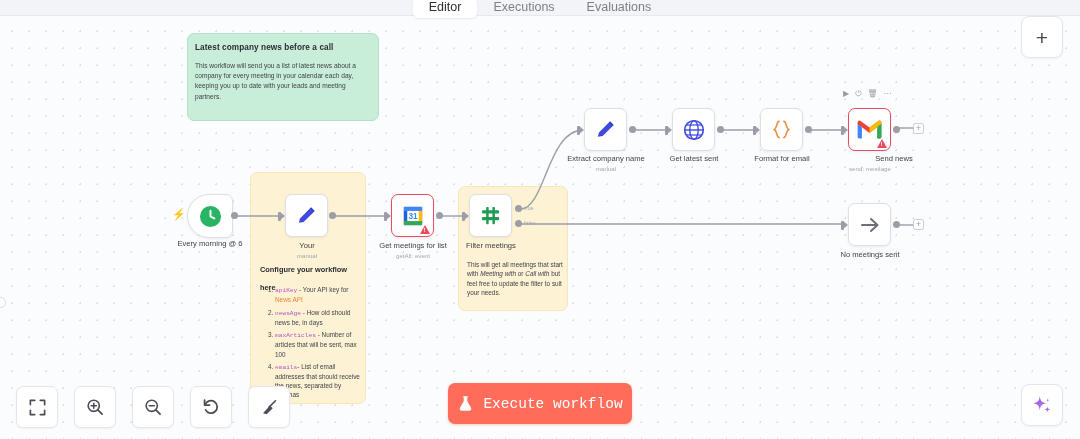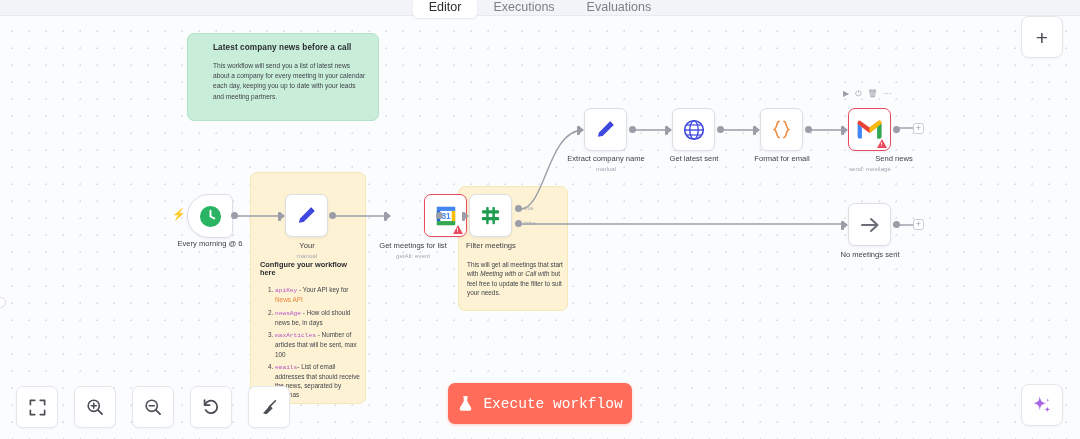--- a/index.html
+++ b/index.html
@@ -48,39 +48,39 @@
   
   .sticky {
     position: absolute;
     border-radius: 7px;
     z-index: 2;
   }
   #sticky-green {
     left: 187px; top: 33px; width: 192px; height: 88px;
     background: #c8edd9;
     border: 1px solid #b2e2c8;
-    padding: 9px 11px 0 25px;
+    padding: 9px 11px 0 7px;
   }
   #sticky-green .s-title {
     font-size: 8.2px; font-weight: bold; color: #2a2c33;
     letter-spacing: .1px; margin-bottom: 9px;
   }
   #sticky-green .s-body {
     font-size: 6.6px; line-height: 10.2px; color: #41434b;
   }
 
   #sticky-yellow {
     left: 250px; top: 172px; width: 116px; height: 232px;
     background: #fdf2d3;
     border: 1px solid #f6e6b8;
     padding: 0;
   }
   #sticky-yellow .y-title {
     position: absolute; left: 9px; top: 88px; width: 100px;
-    font-size: 7.4px; font-weight: bold; line-height: 8px; color: #2a2c33;
+    font-size: 7.4px; font-weight: bold; line-height: 18px; color: #2a2c33;
   }
   #sticky-yellow ol {
     position: absolute; left: 16px; top: 112px; width: 96px;
     font-size: 6.4px; line-height: 9.1px; color: #41434b;
     padding-left: 8px;
   }
   #sticky-yellow ol li { margin-bottom: 3.5px; }
   code.kw {
     font-family: "Liberation Mono", monospace;
     color: #b553c8; font-size: 6.2px;
@@ -319,21 +319,21 @@
     <path d="M4 19.5 L5.2 15 L16.3 3.9 L20.1 7.7 L9 18.8 Z" fill="#3f49e0"></path>
     <path d="M16.3 3.9 L20.1 7.7" stroke="#2f38c9" stroke-width="1.4"></path>
   </svg>
 </div>
 <div class="endpoint" style="left:329px; top:212px;"></div>
 <div class="nlabel" style="left:268px; top:241px; width:78px;">Your</div>
 <div class="nsub" style="left:268px; top:251px; width:78px;">manual</div>
 
 <div class="in-bar" style="left:384px; top:212px;"></div>
 <div class="in-arrow" style="left:386px; top:212px;"></div>
-<div class="node sq err" style="left:391px; top:194px;margin-left:33px;">
+<div class="node sq err" style="left:391px; top:194px;">
   <svg width="22" height="22" viewBox="0 0 24 24">
     <rect x="2" y="2" width="20" height="20" rx="2" fill="#ffffff" stroke="#dadce0" stroke-width="1"></rect>
     <rect x="2" y="2" width="20" height="4.5" fill="#4285f4"></rect>
     <rect x="2" y="17.5" width="20" height="4.5" fill="#34a853"></rect>
     <rect x="2" y="6.5" width="4" height="11" fill="#1967d2"></rect>
     <rect x="18" y="6.5" width="4" height="11" fill="#fbbc04"></rect>
     <rect x="6" y="6.5" width="12" height="11" fill="#ffffff"></rect>
     <text x="12" y="15.4" font-size="9" font-family="Liberation Sans, sans-serif" fill="#4285f4" text-anchor="middle" font-weight="bold">31</text>
   </svg>
   <div class="warn-tri"></div>

